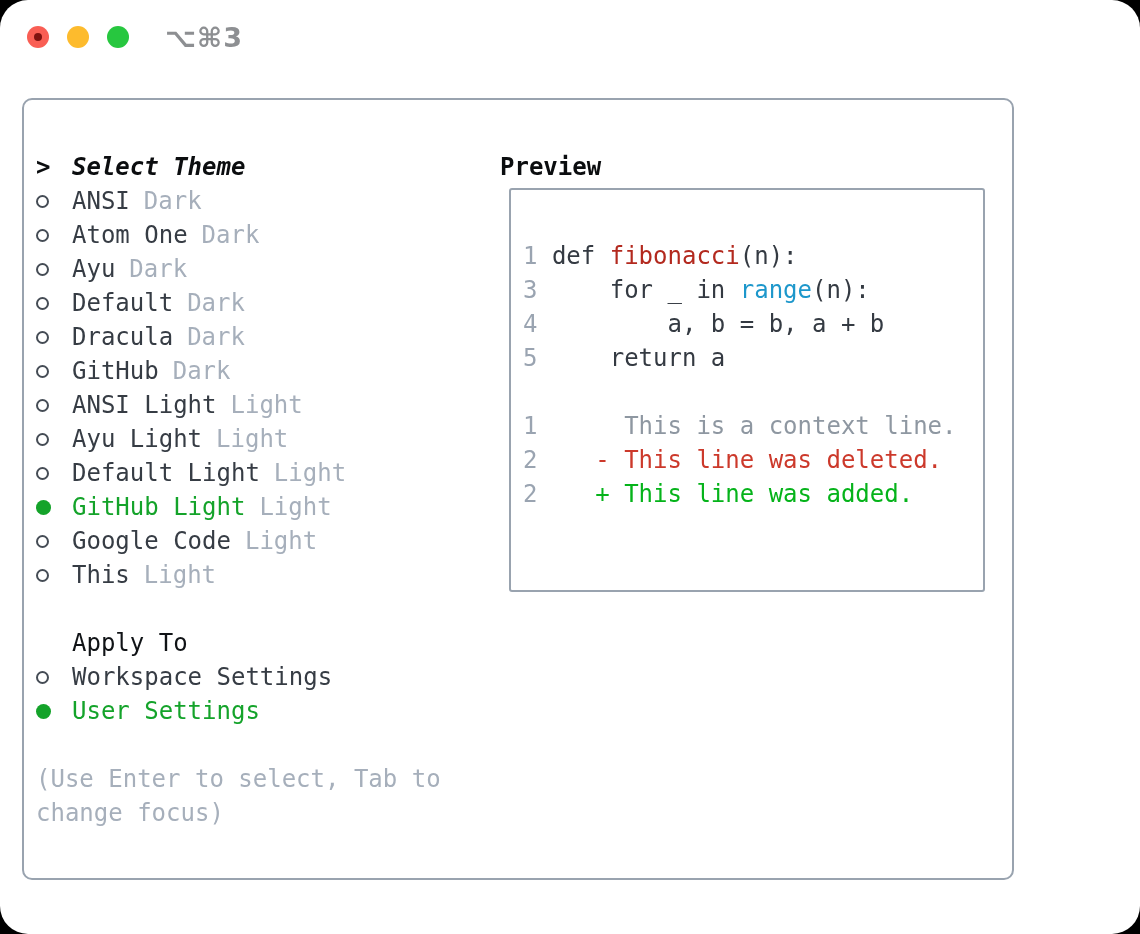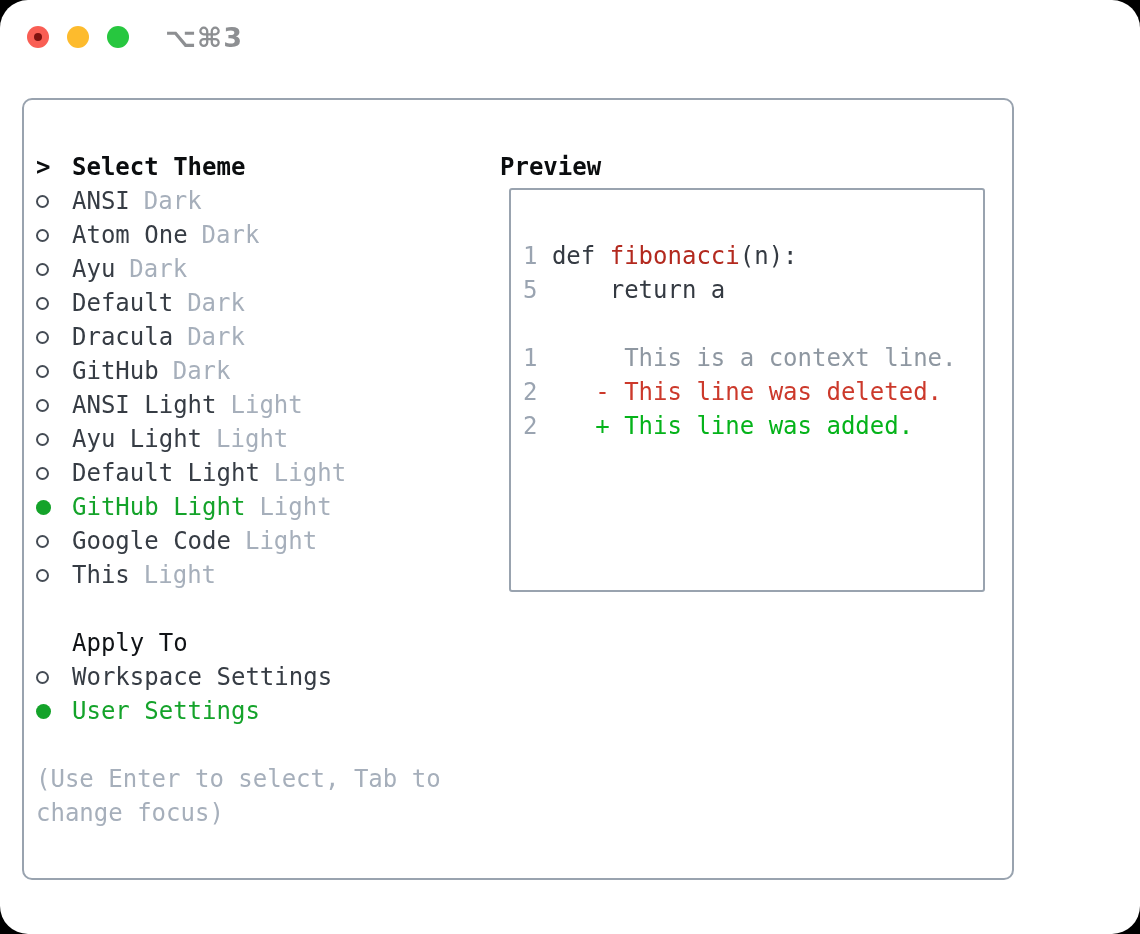--- a/index.html
+++ b/index.html
@@ -21,21 +21,21 @@
   
   .panel{position:absolute;left:22px;top:98px;width:992px;height:782px;box-sizing:border-box;
          border:2px solid #99a3af;border-radius:10px;background:#fff;}
 
   
   .left{position:absolute;left:12px;top:50px;}
   .row{display:flex;align-items:center;height:34px;line-height:34px;
        font-size:24px;color:#363c44;white-space:pre;}
   .pre{width:36px;display:flex;align-items:center;flex:none;}
   .prompt{font-weight:bold;color:#0b0d0f;font-size:24px;}
-  .hdr{font-weight:bold;color:#0b0d0f;}
+  .hdr{font-weight:bold;color:#0b0d0f;font-style:italic;}
   .hdr2{color:#101316;}
   .radio{width:9px;height:9px;border:2px solid #454c55;border-radius:50%;box-sizing:content-box;}
   .radio.on{width:15px;height:15px;border:none;background:#14a32a;}
   .name.sel{color:#14a32a;}
   .tag{color:#a6afbb;margin-left:14px;}
   .hint-line{color:#a6afbb;}
 
   
   .preview-title{position:absolute;left:476px;top:50px;height:34px;line-height:34px;
                  font-size:24px;font-weight:bold;color:#0b0d0f;}
@@ -149,20 +149,22 @@
     <span class="hint-line">(Use Enter to select, Tab to</span>
   </div>
         <div class="row">
     <span class="hint-line">change focus)</span>
   </div>
       </div>
 
     <div class="preview-title">Preview</div>
     <div class="preview-box">
         <div class="cline"><span class="sg-num">1 </span><span class="sg-code">def </span><span class="sg-func">fibonacci</span><span class="sg-code">(n):</span></div>
+        <div class="cline"><span class="sg-num">3 </span><span class="sg-code">    for _ in </span><span class="sg-blt">range</span><span class="sg-code">(n):</span></div>
+        <div class="cline"><span class="sg-num">4 </span><span class="sg-code">        a, b = b, a + b</span></div>
         <div class="cline"><span class="sg-num">5 </span><span class="sg-code">    return a</span></div>
         <div class="cline"></div>
         <div class="cline"><span class="sg-num">1 </span><span class="sg-ctx">     This is a context line.</span></div>
         <div class="cline"><span class="sg-num">2 </span><span class="sg-del">   - This line was deleted.</span></div>
         <div class="cline"><span class="sg-num">2 </span><span class="sg-add">   + This line was added.</span></div>
       </div>
 
   </div>
 </div>
 

